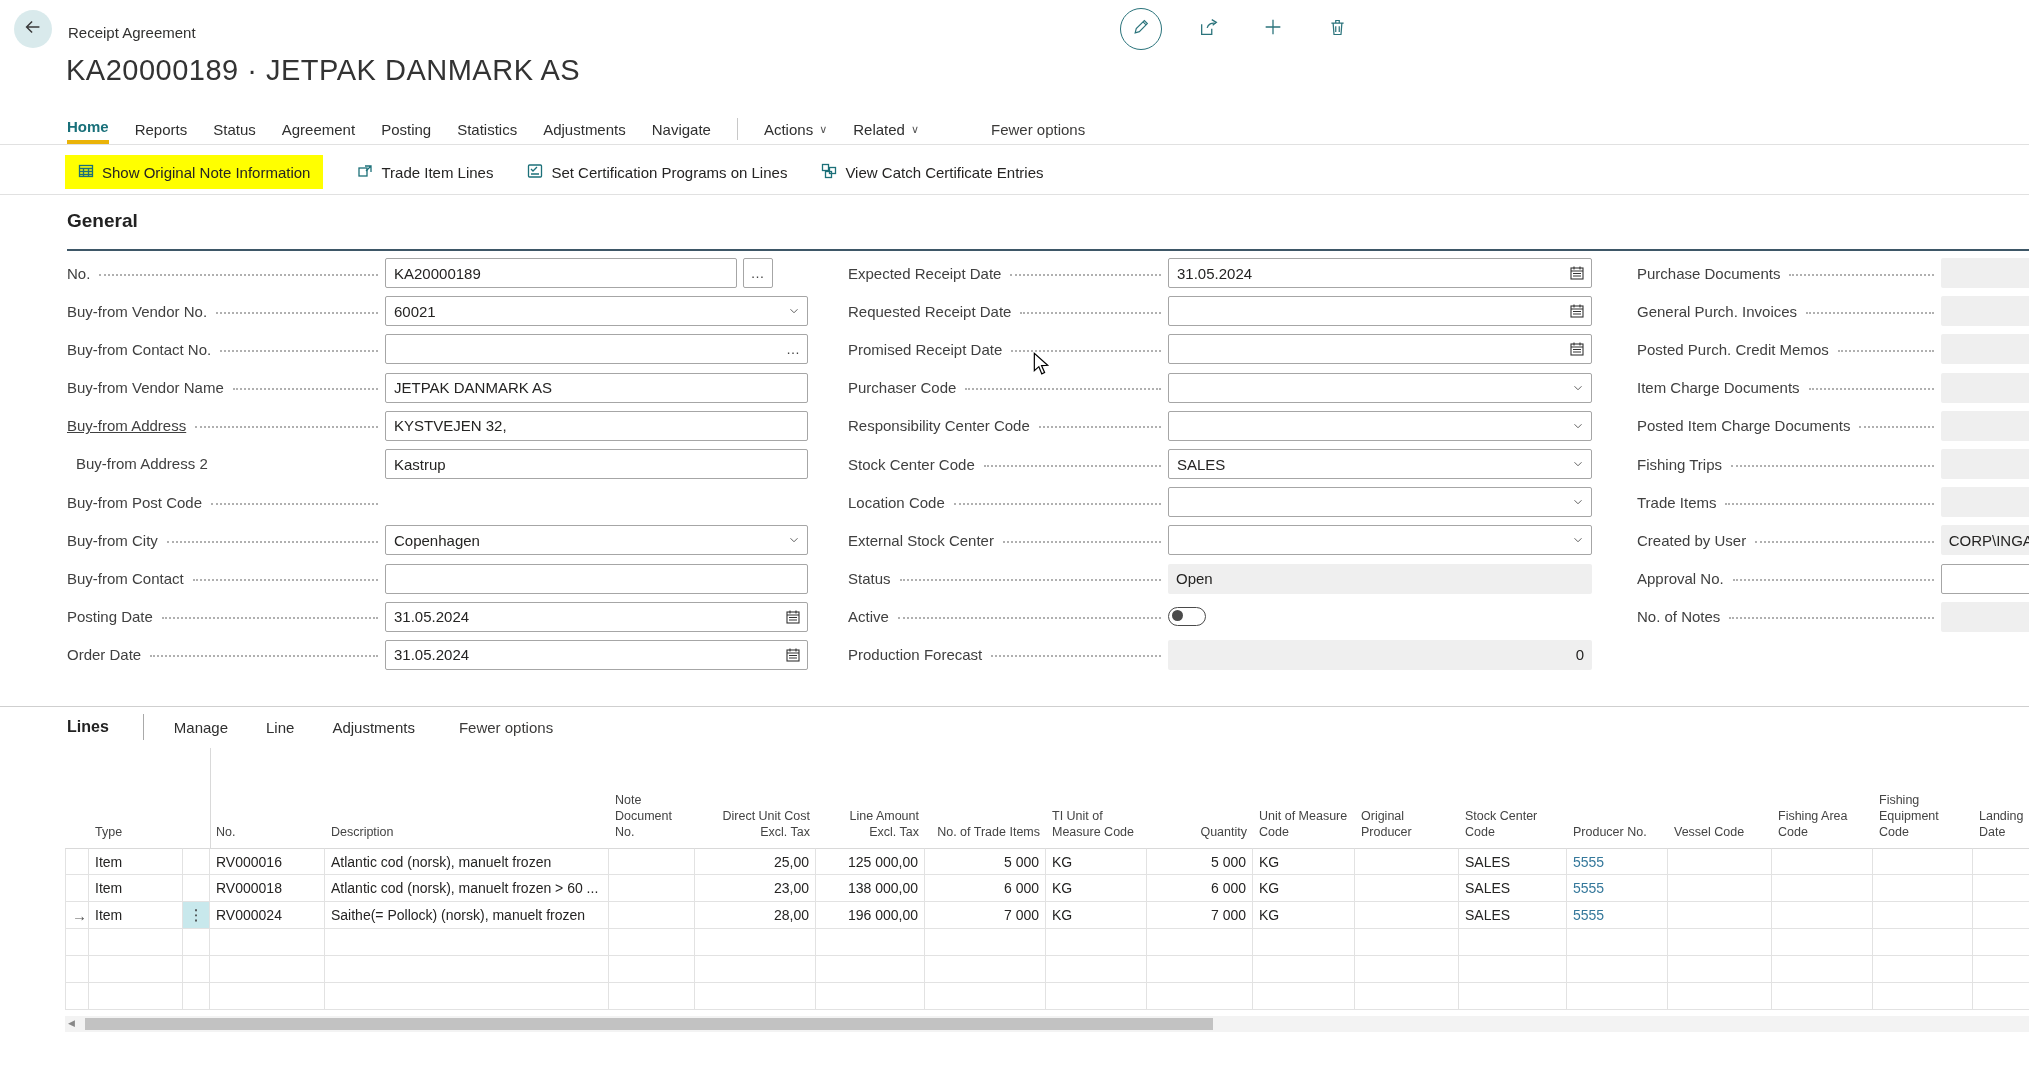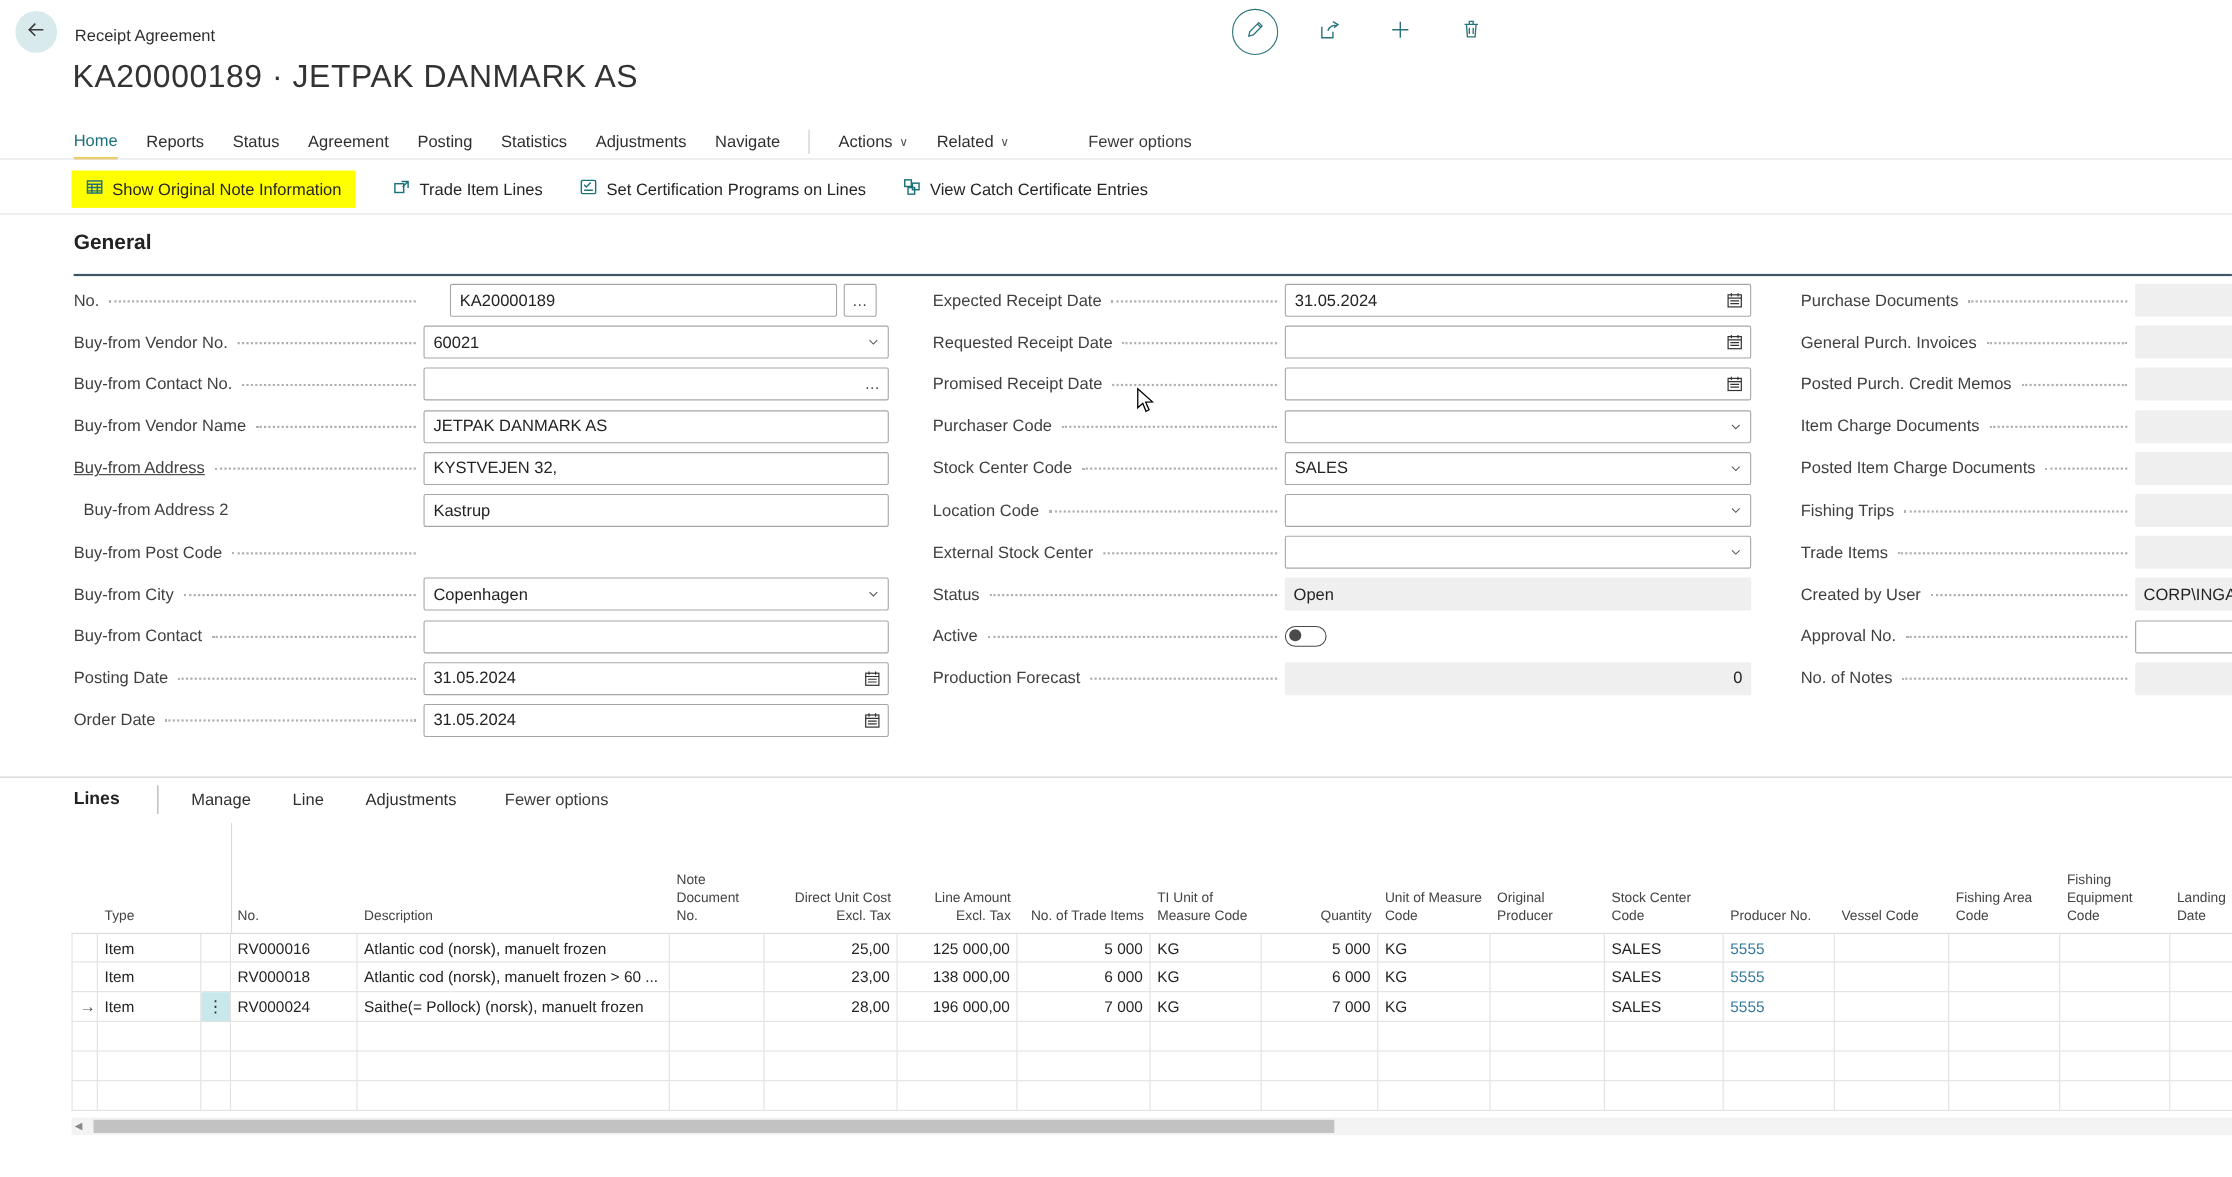--- a/index.html
+++ b/index.html
@@ -13,21 +13,21 @@
   .page-title { position:absolute; left:66px; top:54px; font-size:29px; font-weight:300; color:#333; letter-spacing:0.5px; }
   .top-icons { position:absolute; left:1120px; top:8px; display:flex; align-items:center; gap:30px; }
   .ticon { width:34px; height:34px; display:flex; align-items:center; justify-content:center; cursor:pointer; }
   .ticon.circled { border:1px solid #2a737b; border-radius:50%; width:42px; height:42px; }
   svg.tl { stroke:#2a737b; fill:none; stroke-width:1.4; }
 
   
   .tabbar { position:absolute; left:67px; top:113px; height:32px; display:flex; align-items:center; gap:26px; font-size:15px; color:#2f2f2f; }
   .tabbar-border { position:absolute; left:0; top:144px; width:2029px; height:1px; background:#e1e1e1; }
   .tab { height:32px; display:flex; align-items:center; cursor:pointer; }
-  .tab.active { color:#19707a; border-bottom:2px solid #eab308; font-weight:400; }
+  .tab.active { color:#19707a; border-bottom:5px solid #eab308; font-weight:700; }
   .tab-sep { width:1px; height:22px; background:#c8c8c8; }
   .tab-menu { display:flex; align-items:center; gap:6px; cursor:pointer; }
   .chev-sm { font-size:11px; color:#555; }
   .fewer { margin-left:46px; color:#3b3a39; cursor:pointer; }
 
   
   .actionbar { position:absolute; left:65px; top:152px; height:40px; display:flex; align-items:center; gap:34px; font-size:15px; }
   .actionbar-border { position:absolute; left:0; top:194px; width:2029px; height:1px; background:#e1e1e1; }
   .act { display:flex; align-items:center; gap:8px; cursor:pointer; height:34px; }
   .act.hl { background:#ffff00; padding:0 13px; }
@@ -193,21 +193,21 @@
 
 <div class="sec-head">General</div>
 <div class="sec-underline"></div>
 
 <div class="fcol" style="left:67px; width:741px;">
   <div class="frow">
     <div class="lbl" style="width:318px;">
         <span>No.</span>
         <span class="leader"></span>
       </div>
-    <div class="fld" style="width:352px;margin-left:24px;">
+    <div class="fld" style="width:352px;">
         <span>KA20000189</span>
       </div>
     <div class="lookup-btn">
         <span class="ell">…</span>
       </div>
   </div>
   <div class="frow">
     <div class="lbl" style="width:318px;">
         <span>Buy-from Vendor No.</span>
         <span class="leader"></span>
@@ -361,20 +361,34 @@
           <svg width="16" height="16" viewBox="0 0 16 16" fill="none" stroke="#333" stroke-width="1.1">
             <rect x="2" y="3" width="12" height="11"></rect>
             <path d="M2 6h12M5 1.5v3M11 1.5v3M4 8.5h8M4 11h8"></path>
           </svg>
         </span>
       </div>
   </div>
   <div class="frow">
     <div class="lbl" style="width:320px;">
         <span>Purchaser Code</span>
+        <span class="leader"></span>
+      </div>
+    <div class="fld" style="width:424px;">
+        <span></span>
+      <span class="tail">
+          <svg width="14" height="14" viewBox="0 0 24 24" fill="none" stroke="#555" stroke-width="1.6">
+            <path d="M6 9l6 6 6-6"></path>
+          </svg>
+        </span>
+      </div>
+  </div>
+  <div class="frow">
+    <div class="lbl" style="width:320px;">
+        <span>Responsibility Center Code</span>
         <span class="leader"></span>
       </div>
     <div class="fld" style="width:424px;">
         <span></span>
       <span class="tail">
           <svg width="14" height="14" viewBox="0 0 24 24" fill="none" stroke="#555" stroke-width="1.6">
             <path d="M6 9l6 6 6-6"></path>
           </svg>
         </span>
       </div>

